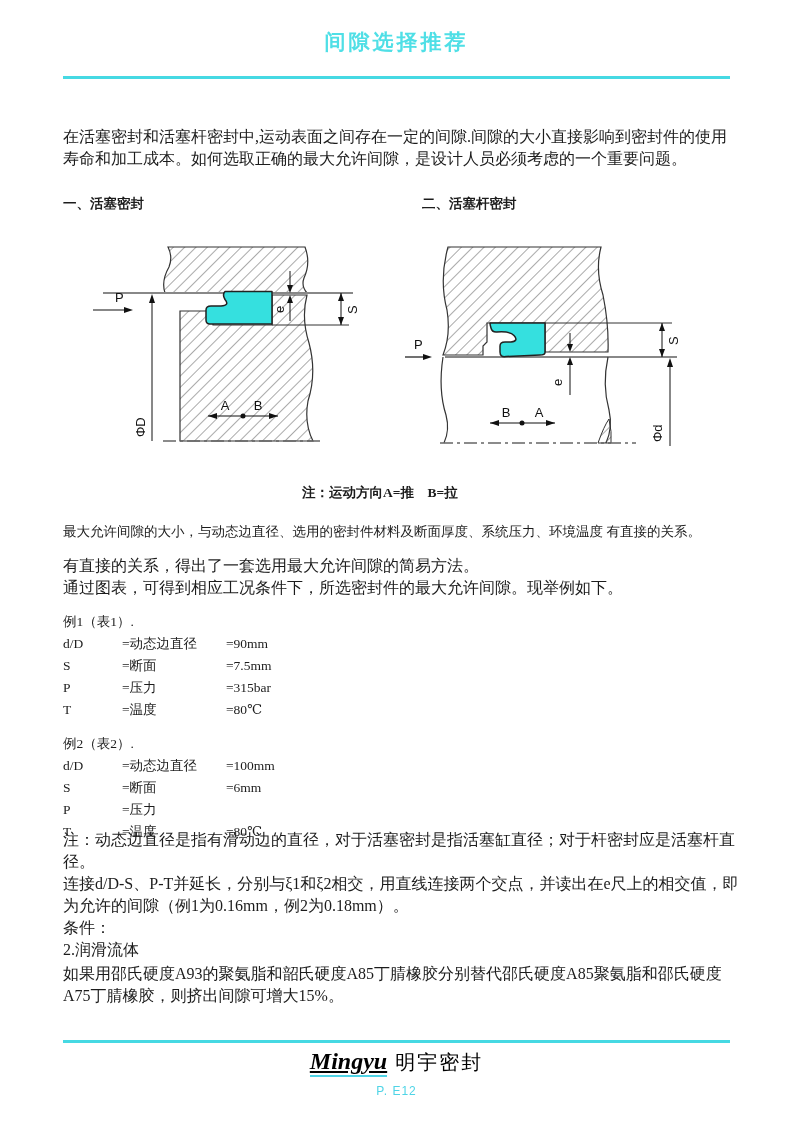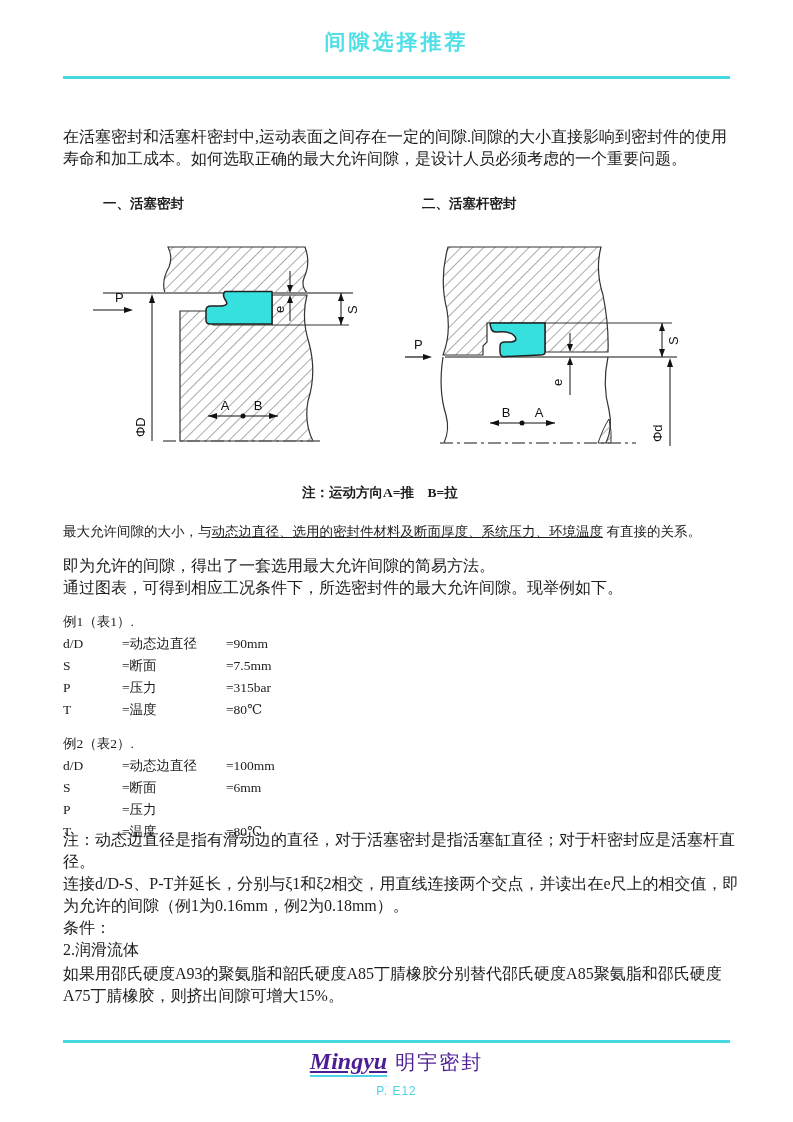--- a/index.html
+++ b/index.html
@@ -12,33 +12,33 @@
     top:28px;left:0;width:793px;text-align:center;
     font-family:"Liberation Sans","DejaVu Sans",sans-serif;
     font-size:21px;letter-spacing:3px;color:#4fdfe6;font-weight:600;
   }
   .rule{left:63px;width:667px;height:3px;background:#46d9e3;}
   .rule-top{top:76px;}
   .rule-bottom{top:1040px;}
   .bodytext{font-size:16px;line-height:22px;}
   .intro{top:126px;left:63px;width:676px;}
   .sec-head{font-size:13.5px;font-weight:bold;}
-  .sec-left{top:195px;left:63px;margin-left:40px;}
+  .sec-left{top:195px;left:63px;}
   .sec-right{top:195px;left:398px;margin-left:24px;}
   .motion-note{top:484px;left:302px;font-size:13.5px;font-weight:bold;}
   .para1{top:521px;left:63px;width:680px;font-size:13.5px;}
-  .para1 .ul{text-decoration:underline;}
+  .para1 .ul{}
   .para2{top:555px;left:63px;width:680px;}
   .example{left:63px;width:420px;font-size:13.5px;line-height:22px;}
   .ex1{top:611px;}
   .ex2{top:733px;}
   .exrow{display:grid;grid-template-columns:59px 104px auto;}
   .notes{top:829px;left:63px;width:682px;}
   .hardness{top:963px;left:63px;width:682px;}
-  .footer-brand{top:1048px;left:0;width:793px;text-align:center;color:#4c1d95;}
+  .footer-brand{top:1048px;left:0;width:793px;text-align:center;color:#000000;}
   .brand-latin{
     font-family:"Liberation Serif","DejaVu Serif",serif;
     font-style:italic;font-weight:bold;font-size:24px;
     text-decoration:underline;border-bottom:2px solid #4fd4e6;padding-bottom:1px;
   }
   .brand-cn{font-size:20px;letter-spacing:2px;margin-left:8px;}
   .page-no{top:1084px;left:0;width:793px;text-align:center;color:#4fd4e6;
     font-family:"Liberation Sans","DejaVu Sans",sans-serif;font-size:12px;letter-spacing:1px;}
   svg text{font-family:"Liberation Sans","DejaVu Sans",sans-serif;font-size:13px;fill:#111;}
 </style>
@@ -149,21 +149,21 @@
     <line x1="40" y1="203" x2="236" y2="203" stroke="#666" stroke-width="1.5" stroke-dasharray="13 4 3 4"></line>
   </svg>
 
   <div class="abs motion-note">注：运动方向A=推　B=拉</div>
 
   <div class="abs bodytext para1">
     <span>最大允许间隙的大小，与</span><span class="ul">动态边直径、选用的密封件材料及断面厚度、系统压力、环境温度</span><span> 有直接的关系。</span>
   </div>
 
   <div class="abs bodytext para2">
-    <div>即为允许的间隙，得出了一套选用最大允许间隙的简易方法。</div>
+    <div>有直接的关系，得出了一套选用最大允许间隙的简易方法。</div>
     <div>通过图表，可得到相应工况条件下，所选密封件的最大允许间隙。现举例如下。</div>
   </div>
 
   <div class="abs example ex1">
     <div>例1（表1）.</div>
     <div class="exrow">
       <span>d/D</span>
         <span>=动态边直径</span>
         <span>=90mm</span>
     </div>

